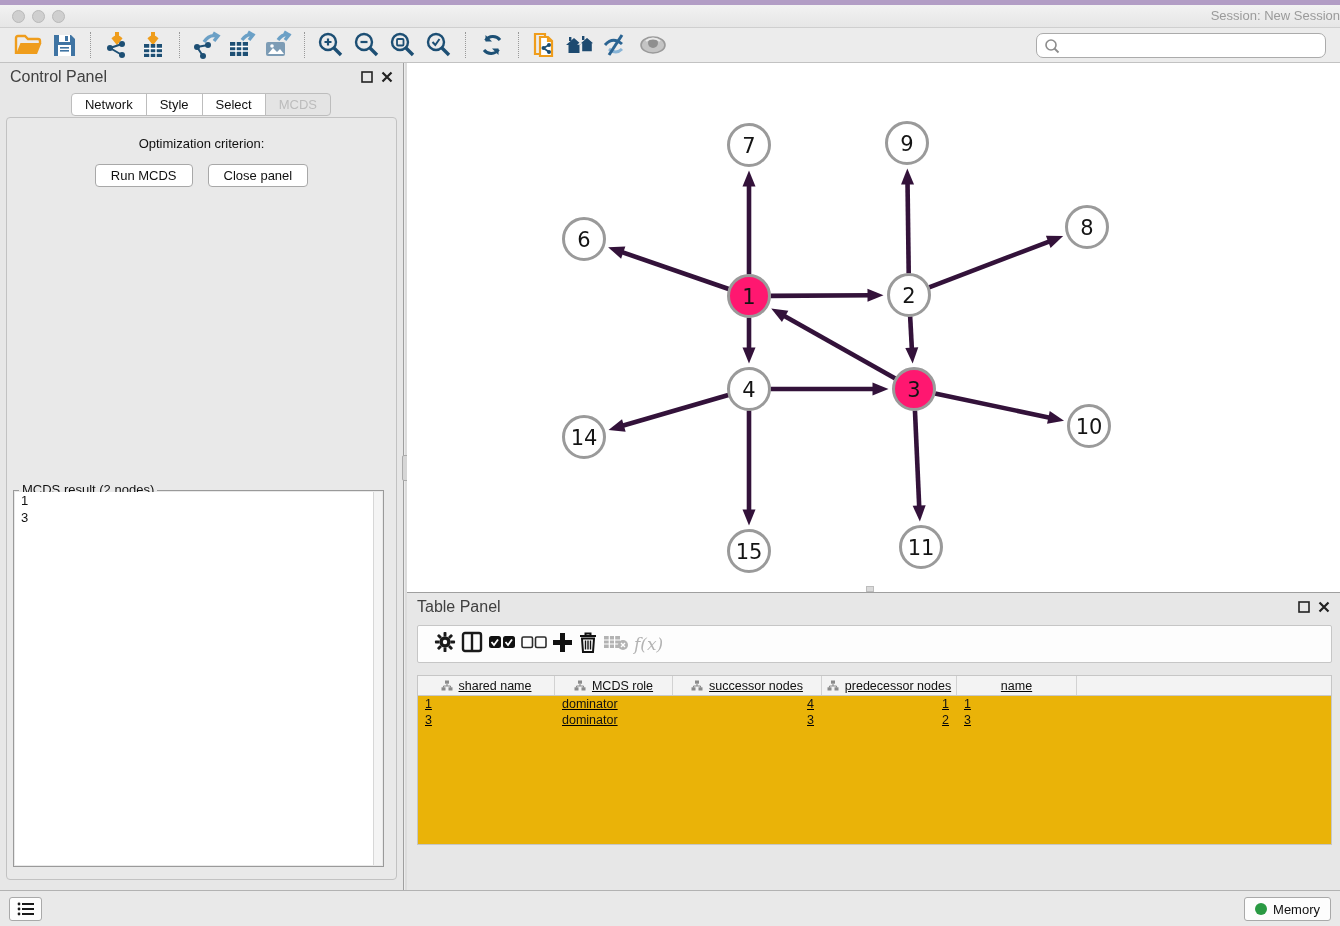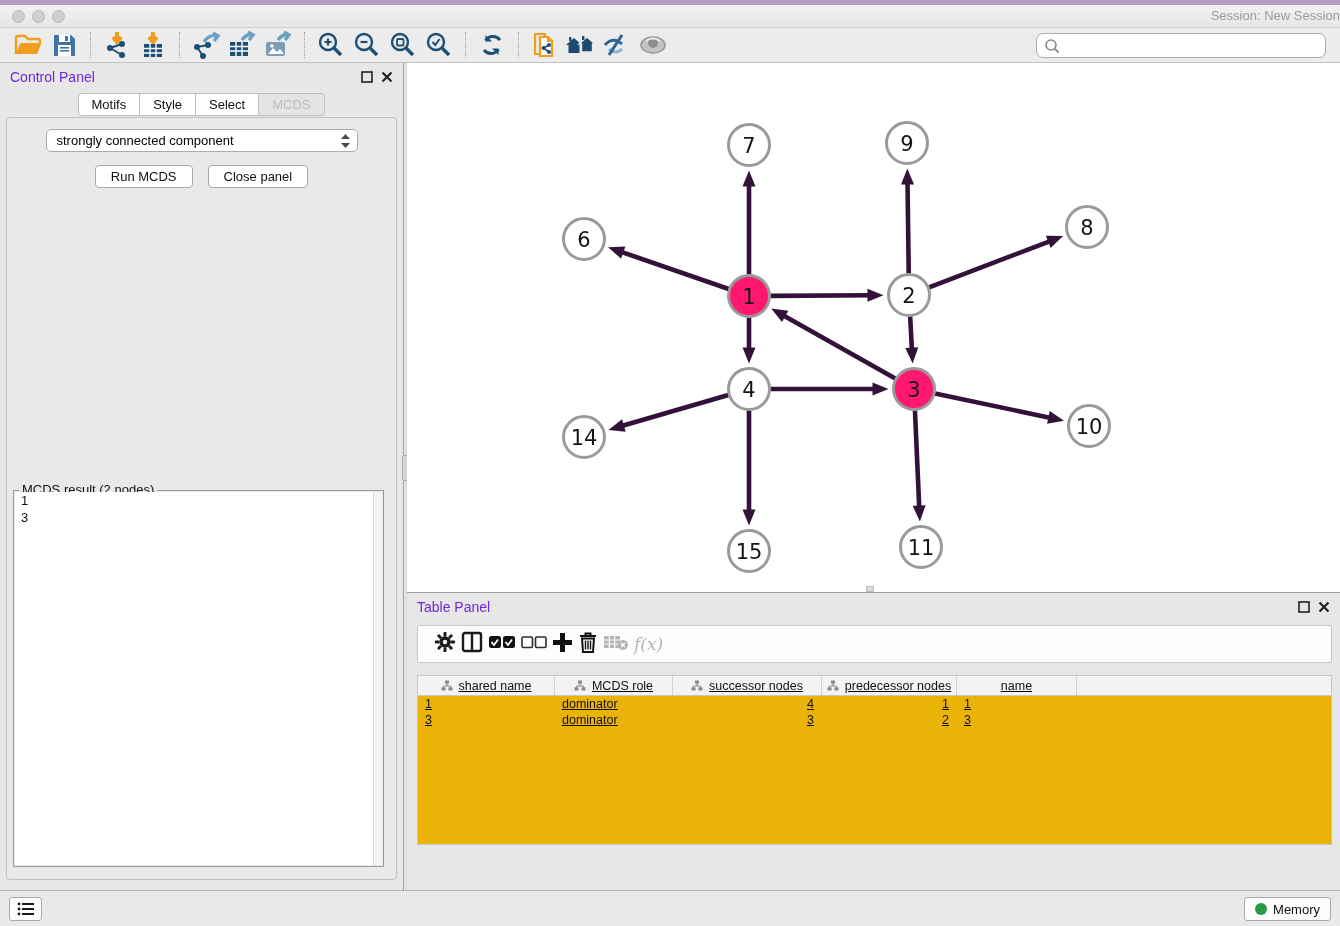--- a/index.html
+++ b/index.html
@@ -22,21 +22,21 @@
   .tsep { border-left:1px dotted #999; height:26px; margin:0 8px; }
   #toolbar-search { position:absolute; right:14px; top:33px; width:290px; height:25px;
     background:#fff; border:1px solid #ababab; border-radius:7px;
     display:flex; align-items:center; padding-left:6px; }
   #toolbar-search input { border:none; outline:none; flex:1; font-size:13px; background:transparent; }
 
   
   #control-panel { left:0; top:63px; width:404px; height:827px; background:#e7e7e7;
     border-right:1px solid #9f9f9f; }
   .panel-head { height:28px; display:flex; align-items:center; padding:0 10px; }
-  .panel-title { font-size:14px; color:#6d28d9; flex:1; }
+  .panel-title { font-size:16px; color:#404040; flex:1; }
   .panel-head .winicons { display:flex; gap:8px; align-items:center; }
   .tabs-row { display:flex; justify-content:center; margin-top:2px; position:relative; z-index:2; }
   .tab { font-size:13px; padding:3px 13px; background:#fff; border:1px solid #bdbdbd;
     margin-left:-1px; color:#111; }
   .tab.first { border-radius:4px 0 0 4px; }
   .tab.last  { border-radius:0 4px 4px 0; }
   .tab.ghost { background:#e4e4e4; color:#bcbcbc; }
   #cp-content { position:absolute; left:6px; right:6px; top:54px; bottom:10px;
     background:#e9e9e9; border:1px solid #c2c2c2; border-radius:4px; }
   #opt-label { text-align:center; margin-top:18px; font-size:13px; color:#111; }
@@ -257,33 +257,27 @@
     <span class="winicons">
       <svg width="12" height="12">
           <rect x="1" y="1" width="10" height="10" fill="none" stroke="#222" stroke-width="1.6"></rect>
         </svg>
       <svg width="12" height="12">
           <path d="M1.5 1.5 L10.5 10.5 M10.5 1.5 L1.5 10.5" stroke="#222" stroke-width="2.2"></path>
         </svg>
     </span>
   </div>
   <div class="tabs-row">
-    <span class="tab first">Motifs</span>
+    <span class="tab first">Network</span>
     <span class="tab">Style</span>
     <span class="tab">Select</span>
     <span class="tab last ghost">MCDS</span>
   </div>
   <div id="cp-content">
-    <div id="criterion-select">
-      <span class="val">strongly connected component</span>
-      <svg width="11" height="16">
-          <path d="M5.5 1 L10 6 H1 z" fill="#4a4a4a"></path>
-          <path d="M5.5 15 L10 10 H1 z" fill="#4a4a4a"></path>
-        </svg>
-    </div>
+    <div id="opt-label">Optimization criterion:</div>
     <div class="btn-row">
       <button class="pbtn">Run MCDS</button>
       <button class="pbtn">Close panel</button>
     </div>
     <div id="result-box">
       <span id="result-legend">MCDS result (2 nodes)</span>
       <div id="result-inner">
         <div class="result-line">1</div>
         <div class="result-line">3</div>
         <div id="result-scroll"></div>

